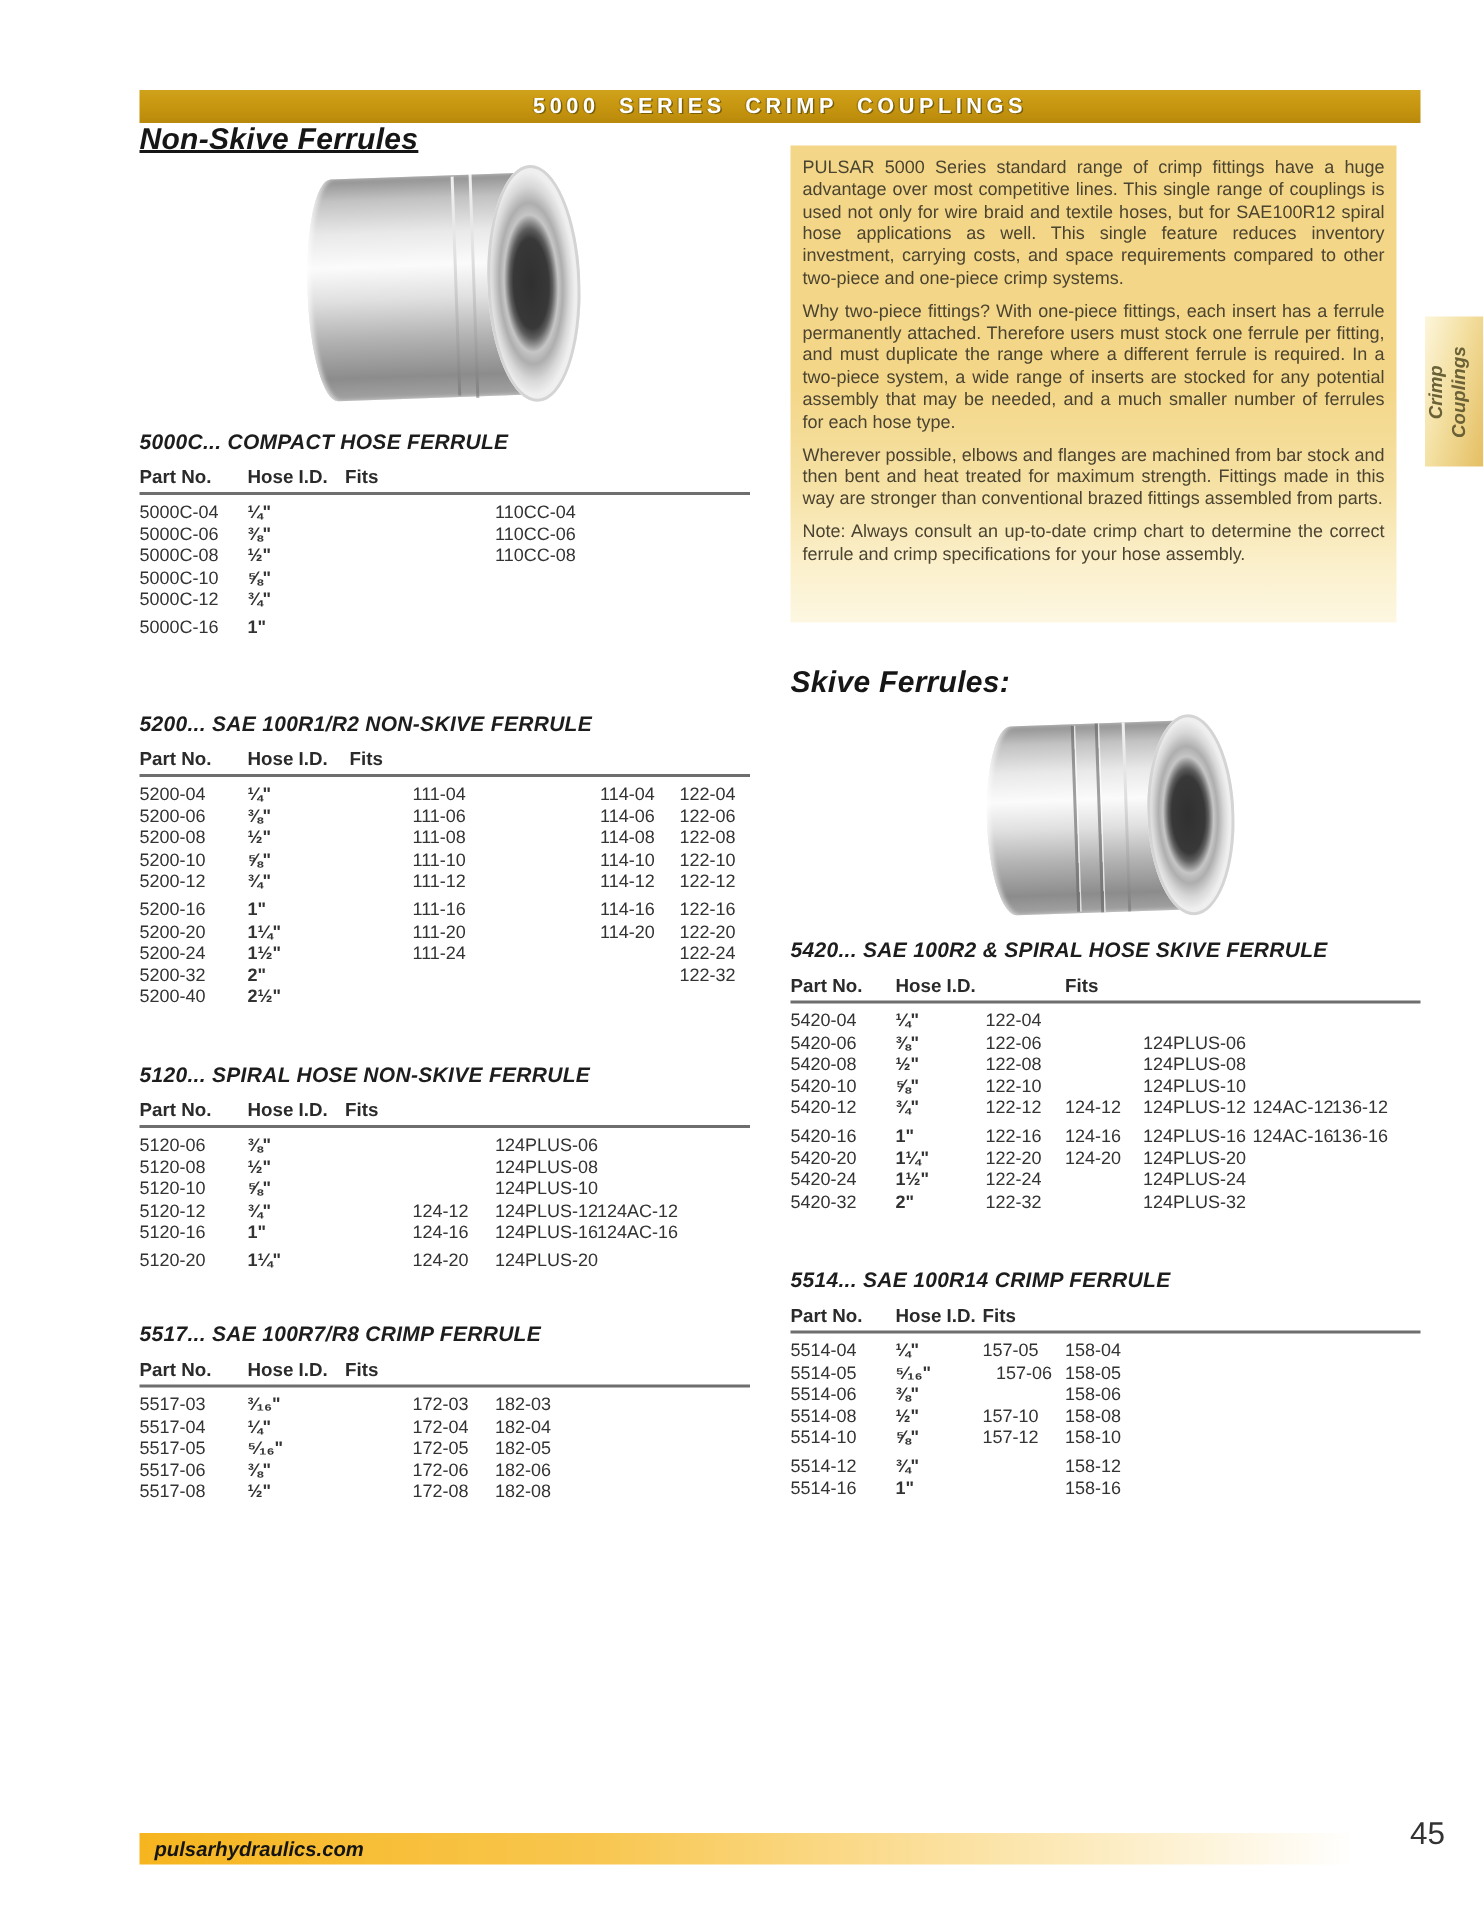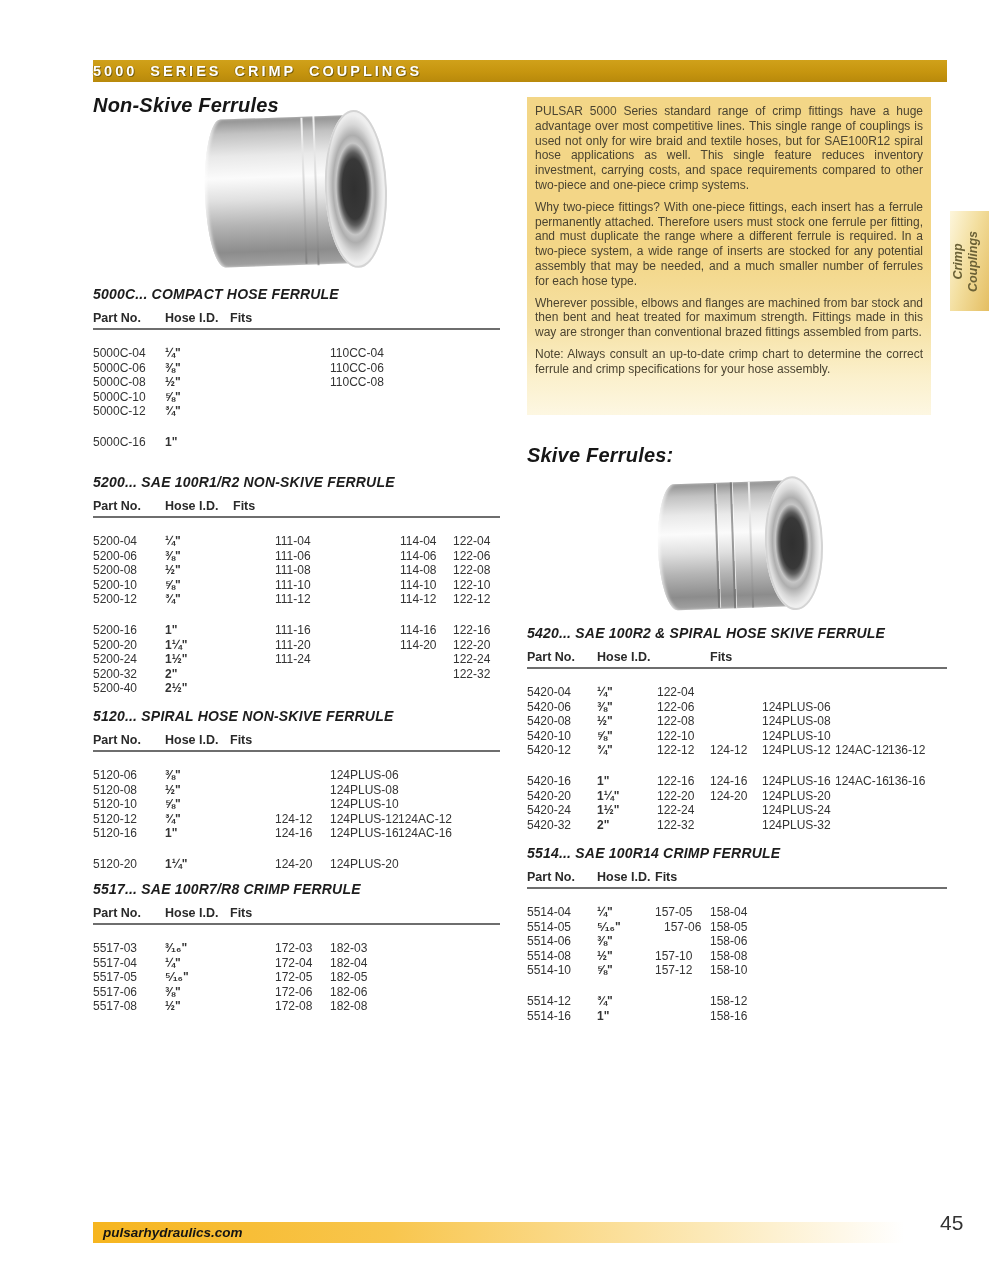--- a/index.html
+++ b/index.html
@@ -2,21 +2,21 @@
 <html><head>
 <meta charset="utf-8">
 <style>
   html,body{margin:0;padding:0;background:#ffffff;}
   #page{position:relative;width:989px;height:1280px;background:#fff;overflow:hidden;
         font-family:"Liberation Sans",sans-serif;}
 
   
   .banner{position:absolute;left:93px;top:60px;width:854px;height:22px;
           background:linear-gradient(180deg,#d0a11a 0%,#c6950f 55%,#b8890b 100%);}
-  .banner span{display:block;line-height:22px;color:#ffffff;
+  .banner span{display:block;text-align:center;line-height:22px;color:#ffffff;
           font-weight:700;font-size:14.5px;letter-spacing:3px;word-spacing:6px;
           text-shadow:1px 1px 0 #7a5f0a, -1px 0 0 rgba(122,95,10,.45);}
 
   
   .col-heading{position:absolute;font-style:italic;font-weight:700;font-size:20px;
           color:#161616;letter-spacing:.2px;}
 
   
   .intro-box{position:absolute;left:527px;top:97px;width:404px;min-height:318px;
           box-sizing:border-box;padding:7px 8px 10px 8px;
@@ -24,21 +24,21 @@
   .intro-box p{margin:0 0 7px 0;font-size:12px;line-height:14.8px;text-align:justify;
           color:#4b4431;}
   .intro-box p:last-child{margin-bottom:0;}
 
   
   .tbl{position:absolute;}
   .tbl-title{font-style:italic;font-weight:700;font-size:14px;color:#1d1d1d;
           margin:0 0 9px 0;letter-spacing:.2px;white-space:nowrap;}
   .tbl-head{position:relative;height:17px;border-bottom:2px solid #6e6e6e;}
   .tbl-head span{position:absolute;bottom:3px;font-weight:700;font-size:12.5px;color:#2a2a2a;white-space:nowrap;}
-  .tgroup{margin-top:16px;}
+  .tgroup{margin-top:4px;}
   .tgroup + .tgroup{}
   .trow{position:relative;height:14.6px;font-size:12px;color:#333;}
   .trow span{position:absolute;top:0;white-space:nowrap;}
   .trow span.hose{font-weight:700;}
 
   
   .ferrule{position:absolute;}
   .barrel{position:absolute;border-radius:18px 0 0 18px / 50% 0 0 50%;
           background:linear-gradient(180deg,#8f8f8f 0%,#c2c2c2 10%,#e9e9e9 25%,#fbfbfb 40%,#e0e0e0 55%,#b4b4b4 72%,#8c8c8c 90%,#a3a3a3 100%);
           box-shadow:inset 2px 0 3px rgba(255,255,255,.6);}
@@ -64,21 +64,21 @@
 </style>
 </head>
 <body>
 
 <div id="page">
 
   <div class="banner">
     <span>5000 SERIES CRIMP COUPLINGS</span>
   </div>
 
-  <div class="col-heading" style="left:93px;top:94px;">Non-Skive Ferrules</div>
+  <div class="col-heading" style="left:93px;top:82px;text-decoration:underline;">Non-Skive Ferrules</div>
 
   <div class="ferrule" style="left:205px;top:112px;width:182px;height:160px;transform:rotate(-2deg);">
     <div class="barrel" style="left:0;top:5px;width:150px;height:148px;"></div>
     <div class="seam" style="left:98px;top:6px;height:146px;"></div>
     <div class="seam" style="left:110px;top:4px;height:150px;"></div>
     <div class="mouth" style="left:120px;top:0;width:62px;height:158px;"></div>
   </div>
 
   <div class="intro-box">
     <p>PULSAR 5000 Series standard range of crimp fittings have a huge advantage over most competitive lines. This single range of couplings is used not only for wire braid and textile hoses, but for SAE100R12 spiral hose applications as well. This single feature reduces inventory investment, carrying costs, and space requirements compared to other two-piece and one-piece crimp systems.</p>

